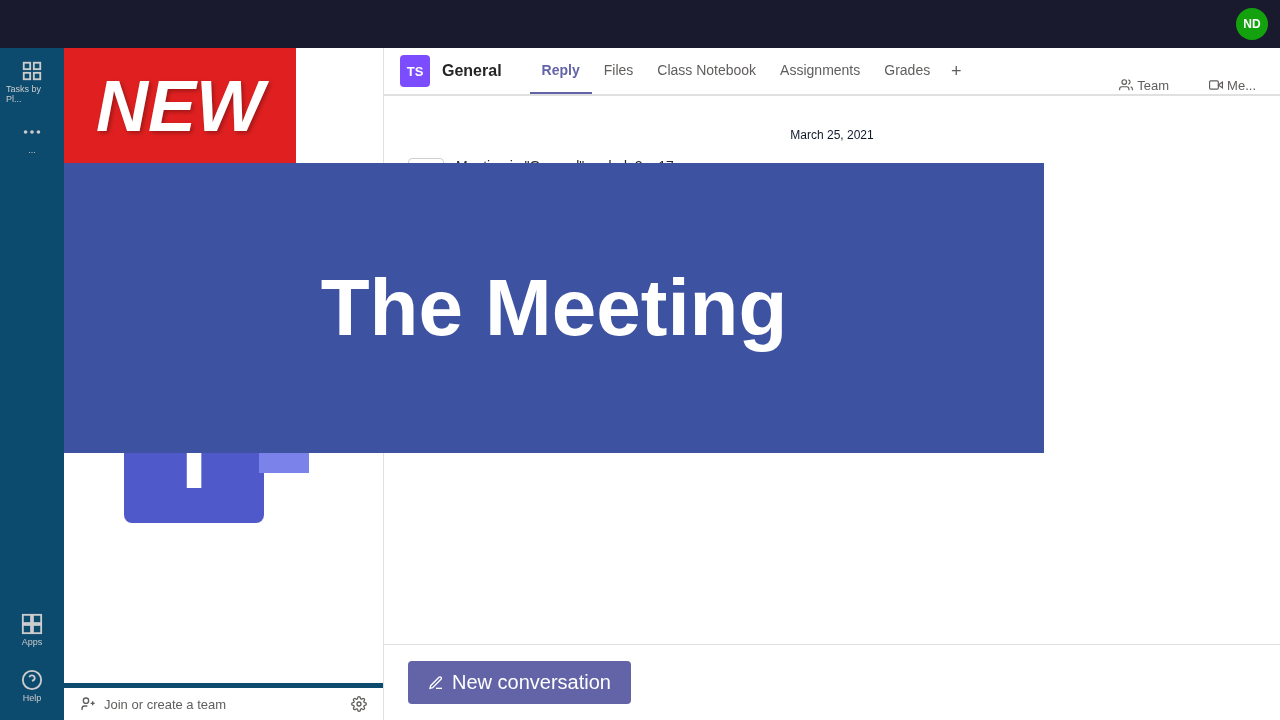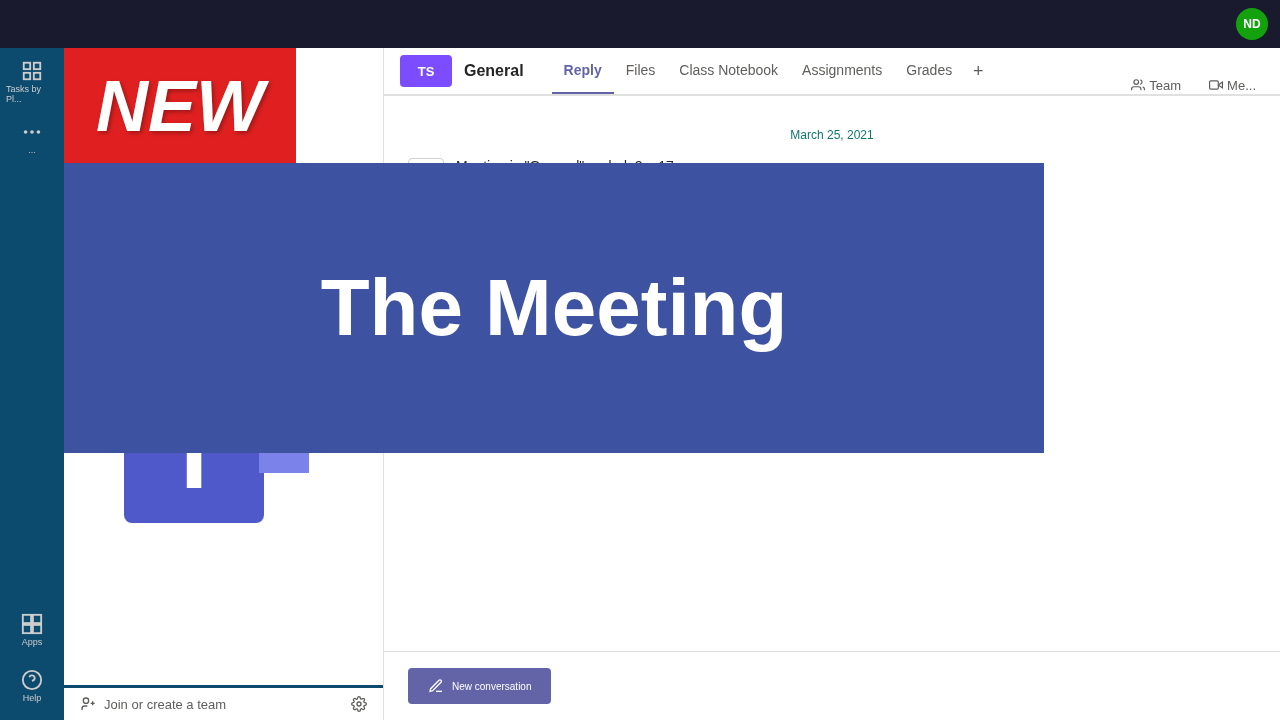--- a/index.html
+++ b/index.html
@@ -110,21 +110,21 @@
     .channel-header {
       height: 48px;
       background: #fff;
       border-bottom: 2px solid #e0e0e0;
       display: flex;
       align-items: center;
       padding: 0 16px;
       gap: 4px;
     }
     .channel-avatar {
-      width: 52px; height: 32px; border-radius: 4px;
+      width: 30px; height: 32px; border-radius: 4px;
       background: #7c4dff; color: #fff;
       display: flex; align-items: center; justify-content: center;
       font-size: 13px; font-weight: bold; margin-right: 8px;
     }
     .channel-name {
       font-size: 16px; font-weight: 600; color: #252525;
     }
     .channel-tabs {
       display: flex; align-items: center; gap: 0; margin-left: 24px;
     }
@@ -135,21 +135,21 @@
     }
     .channel-tab.active {
       color: #6264a7; border-bottom: 2px solid #6264a7; font-weight: 600;
     }
     .add-tab-btn {
       width: 28px; height: 28px; border-radius: 50%;
       display: flex; align-items: center; justify-content: center;
       font-size: 18px; color: #605e5c; cursor: pointer;
     }
     .channel-actions {
-      margin-left: auto; display: flex; align-items: center; gap: 12px; margin-top: 28px;
+      margin-left: auto; display: flex; align-items: center; gap: 24px; margin-top: 28px;
     }
     .channel-action-btn {
       display: flex; align-items: center; gap: 4px;
       font-size: 13px; color: #605e5c; cursor: pointer; padding: 4px 8px;
       border-radius: 4px;
     }
 
     
     .posts-area {
       flex: 1;
@@ -194,29 +194,29 @@
     }
 
     
     .teams-logo-area {
       height: 220px; display: flex; align-items: center; justify-content: center;
       padding: 16px;
     }
 
     
     .teams-list-footer {
-      border-top: 3px solid #0c4a6e;
+      border-top: 5px solid #0c4a6e;
       padding: 8px 16px;
       display: flex; align-items: center; justify-content: space-between;
       color: #605e5c; font-size: 13px; cursor: pointer;
     }
 
     
     .date-divider {
-      text-align: center; color: #0f766e; font-size: 12px; margin: 16px 0;
+      text-align: center; color: #0f172a; font-size: 12px; margin: 16px 0;
     }
     .meeting-ended-msg {
       display: flex; align-items: flex-start; gap: 12px; margin: 8px 0;
     }
     .msg-icon-box {
       width: 36px; height: 36px;
       border: 1px solid #d0d0d0; border-radius: 4px;
       display: flex; align-items: center; justify-content: center;
       color: #605e5c; flex-shrink: 0;
     }
@@ -242,21 +242,21 @@
 
     
     .new-conv-area {
       padding: 16px 24px;
       border-top: 1px solid #e0e0e0;
     }
     .new-conv-btn {
       display: inline-flex; align-items: center; gap: 8px;
       background: #6264a7; color: #fff;
       padding: 10px 20px; border-radius: 4px;
-      font-size: 10px; font-weight: 500; cursor: pointer;
+      font-size: 20px; font-weight: 500; cursor: pointer;
       border: none;
     }
 
     
     .page-wrapper {
       display: flex; flex: 1; position: relative; overflow: hidden;
     }
   </style>
 </head>
 <body>

